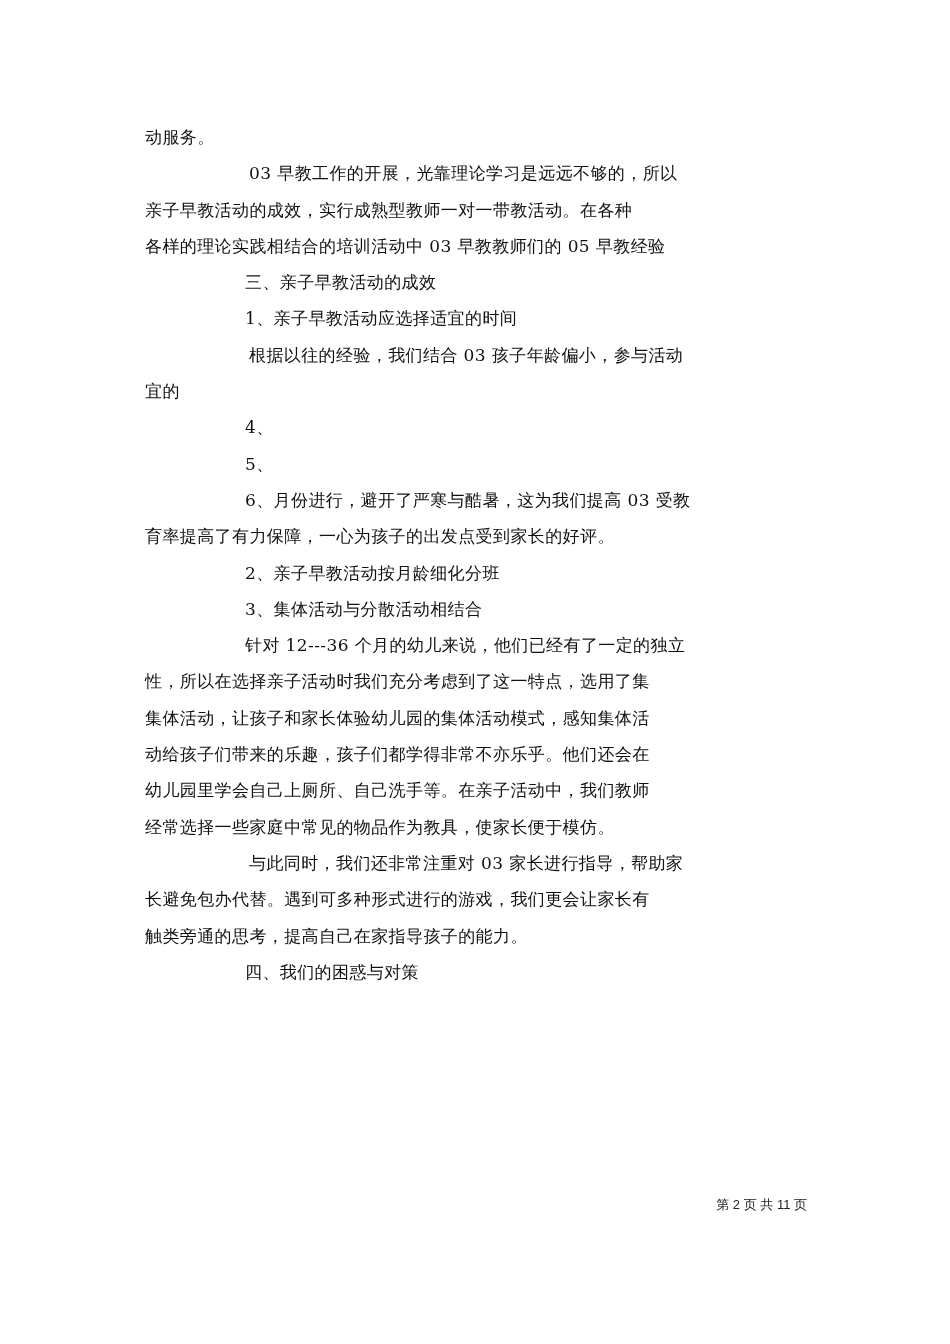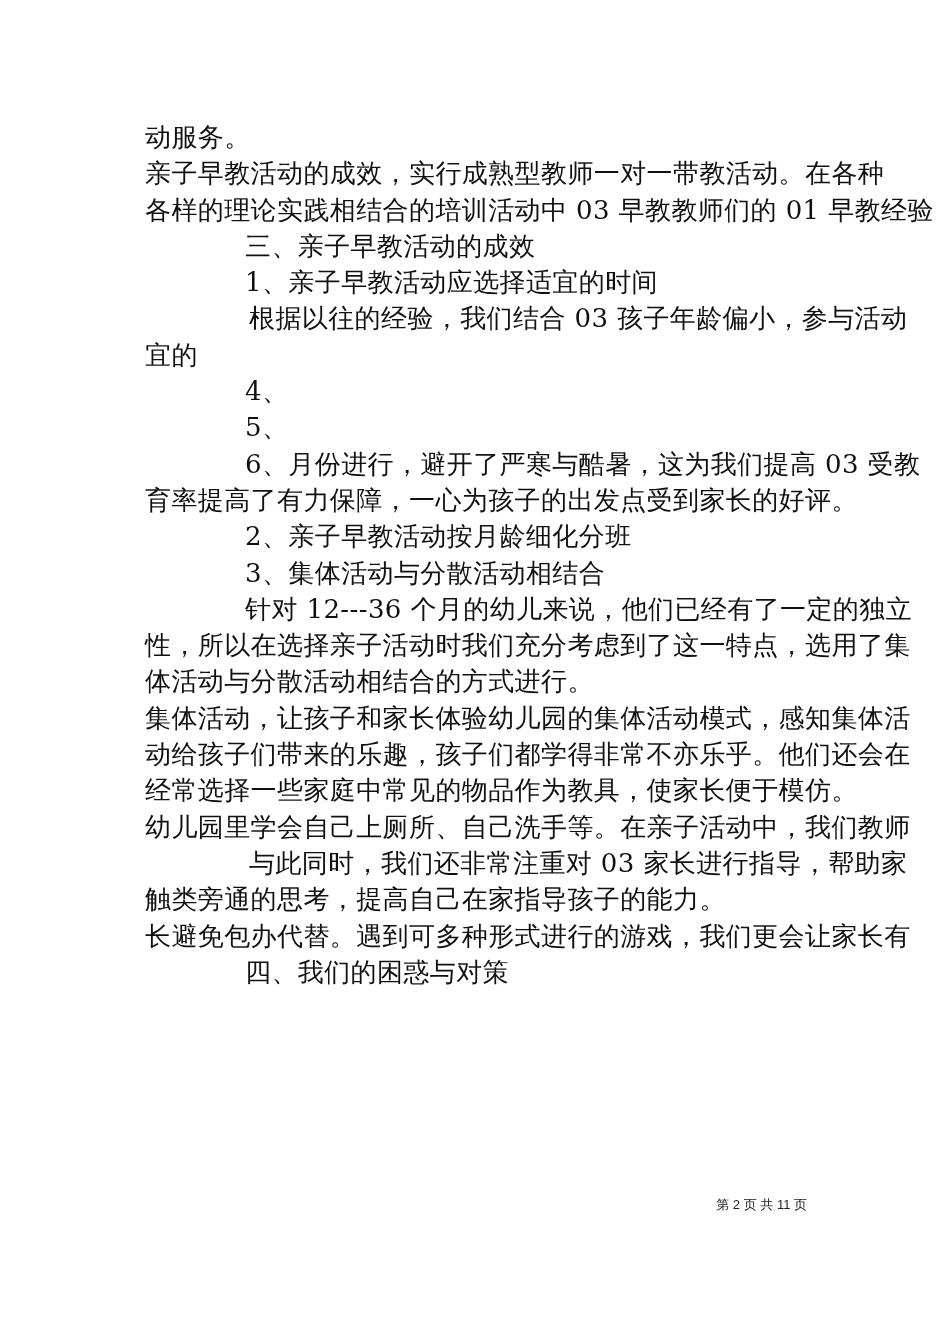--- a/index.html
+++ b/index.html
@@ -1,49 +1,49 @@
 <!DOCTYPE html>
 <html><head>
 <meta charset="utf-8">
 <style>
   html, body { margin: 0; padding: 0; background: #ffffff; }
   body { width: 950px; height: 1344px; position: relative; overflow: hidden;
          font-family: "DejaVu Serif", "Liberation Serif", serif; color: #111; }
   .page { position: absolute; left: 0; top: 0; width: 950px; height: 1344px; background: #fff; }
   .body-text { position: absolute; left: 145px; top: 119px; width: 662px; }
-  .line { height: 36.3px; line-height: 36.3px; font-size: 26px; white-space: nowrap; letter-spacing: 0.4px; }
+  .line { height: 36.3px; line-height: 36.3px; font-size: 17px; white-space: nowrap; letter-spacing: 0.4px; }
   .indent { padding-left: 100px; }
   .indent-sm { padding-left: 104px; }
   .footer { position: absolute; right: 143px; top: 1196px; font-size: 13px;
             font-family: "Liberation Sans", "DejaVu Sans", sans-serif; color: #222; margin-left: 36px; }
 </style>
 </head>
 <body>
 
 <div class="page">
   <div class="body-text">
     <div class="line">动服务。</div>
+    <div class="line indent-sm">03 早教工作的开展，光靠理论学习是远远不够的，所以</div>
     <div class="line">亲子早教活动的成效，实行成熟型教师一对一带教活动。在各种</div>
-    <div class="line">各样的理论实践相结合的培训活动中 03 早教教师们的 01 早教经验</div>
+    <div class="line">各样的理论实践相结合的培训活动中 03 早教教师们的 05 早教经验</div>
     <div class="line indent">三、亲子早教活动的成效</div>
     <div class="line indent">1、亲子早教活动应选择适宜的时间</div>
     <div class="line indent-sm">根据以往的经验，我们结合 03 孩子年龄偏小，参与活动</div>
     <div class="line">宜的</div>
     <div class="line indent">4、</div>
     <div class="line indent">5、</div>
     <div class="line indent">6、月份进行，避开了严寒与酷暑，这为我们提高 03 受教</div>
     <div class="line">育率提高了有力保障，一心为孩子的出发点受到家长的好评。</div>
     <div class="line indent">2、亲子早教活动按月龄细化分班</div>
     <div class="line indent">3、集体活动与分散活动相结合</div>
     <div class="line indent">针对 12---36 个月的幼儿来说，他们已经有了一定的独立</div>
     <div class="line">性，所以在选择亲子活动时我们充分考虑到了这一特点，选用了集</div>
-    <div class="line">体活动与分散活动相结合的方式进行。</div>
     <div class="line">集体活动，让孩子和家长体验幼儿园的集体活动模式，感知集体活</div>
     <div class="line">动给孩子们带来的乐趣，孩子们都学得非常不亦乐乎。他们还会在</div>
+    <div class="line">幼儿园里学会自己上厕所、自己洗手等。在亲子活动中，我们教师</div>
     <div class="line">经常选择一些家庭中常见的物品作为教具，使家长便于模仿。</div>
-    <div class="line">幼儿园里学会自己上厕所、自己洗手等。在亲子活动中，我们教师</div>
     <div class="line indent-sm">与此同时，我们还非常注重对 03 家长进行指导，帮助家</div>
+    <div class="line">长避免包办代替。遇到可多种形式进行的游戏，我们更会让家长有</div>
     <div class="line">触类旁通的思考，提高自己在家指导孩子的能力。</div>
-    <div class="line">长避免包办代替。遇到可多种形式进行的游戏，我们更会让家长有</div>
     <div class="line indent">四、我们的困惑与对策</div>
   </div>
   <div class="footer">第 2 页 共 11 页</div>
 </div>
 
 </body></html>

